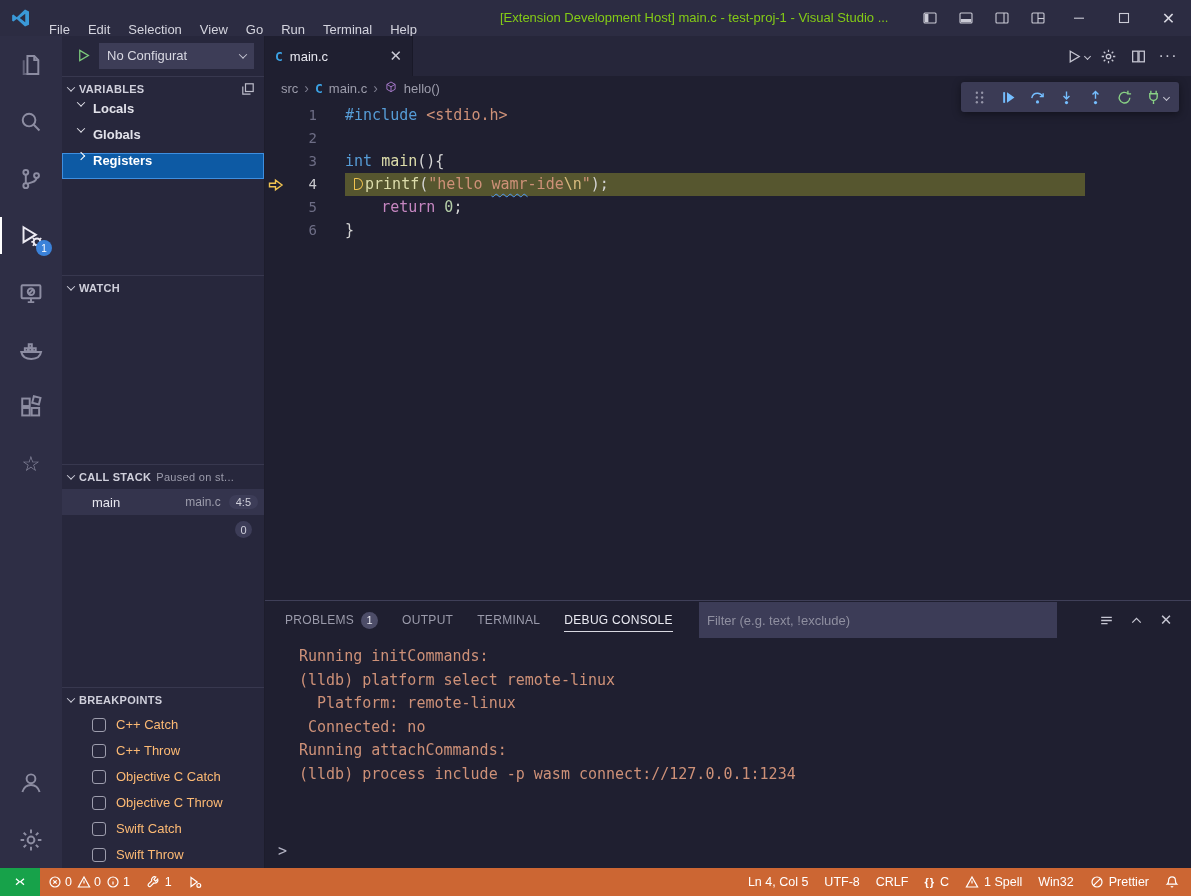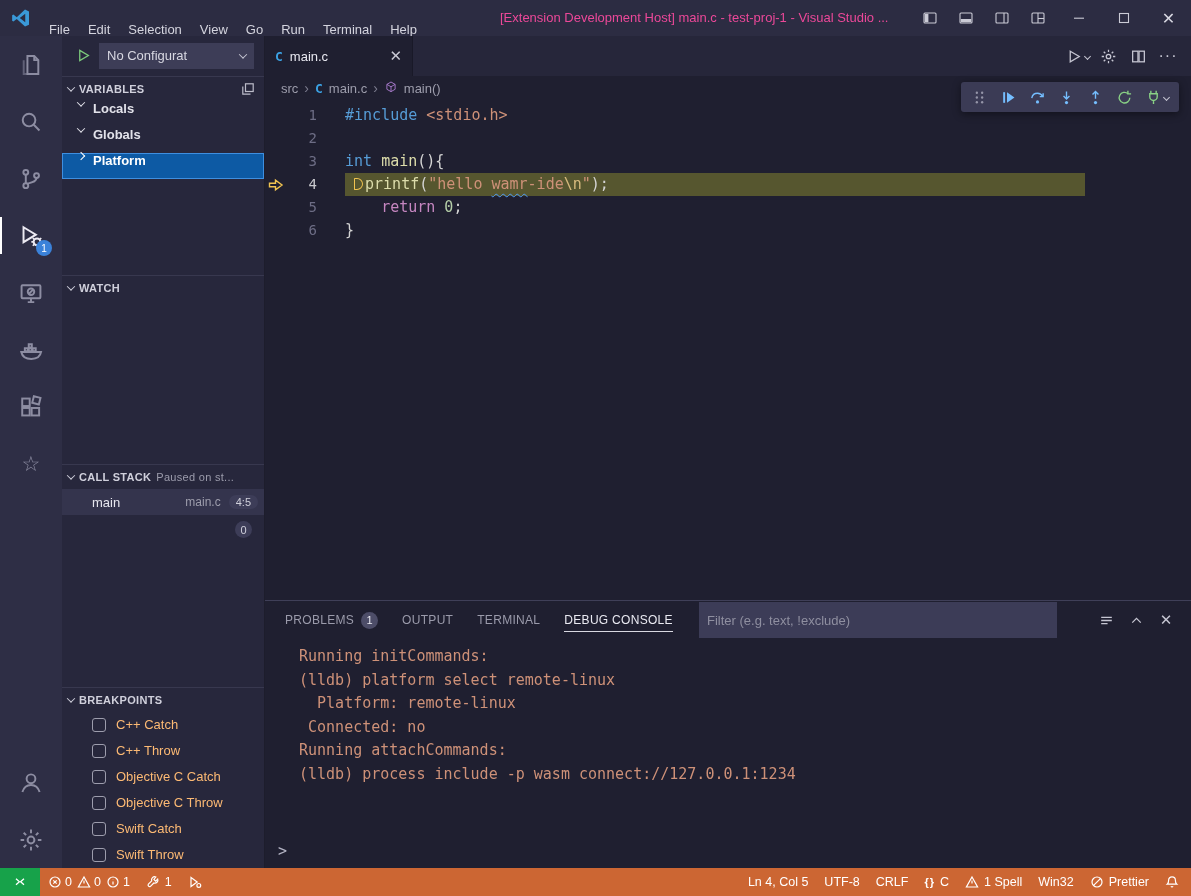--- a/index.html
+++ b/index.html
@@ -4,21 +4,21 @@
 <style>
   * { margin:0; padding:0; box-sizing:border-box; }
   html,body { width:1191px; height:896px; overflow:hidden; background:#1f1f30; }
   #app { position:relative; width:1191px; height:896px; font-family:"Liberation Sans",sans-serif; color:#cccccc; font-size:13px; user-select:none; }
 
   
   #titlebar { position:absolute; top:0; left:0; right:0; height:36px; background:#2c2c42; display:flex; align-items:center; padding-left:10px; }
   .logo { width:22px; height:22px; margin-right:8px; display:flex; align-items:center; justify-content:center; }
   #menubar { display:flex; height:100%; }
   .menu-item { padding:12px 9px; line-height:36px; color:#d4d4de; font-size:13px; cursor:default; }
-  .win-title { position:absolute; left:500px; top:0; line-height:36px; color:#ec4899; font-size:13px; white-space:nowrap; }
+  .win-title { position:absolute; left:500px; top:0; line-height:36px; color:#84cc16; font-size:13px; white-space:nowrap; }
   .win-controls { margin-left:auto; display:flex; height:100%; align-items:stretch; }
   .layout-btn, .win-btn { width:36px; display:flex; align-items:center; justify-content:center; color:#cbcbd6; }
   .win-btn { width:45px; }
   .win-controls svg { stroke:currentColor; fill:none; stroke-width:1.1; }
   .close-x { font-size:16px; color:#d8d8e2; }
 
   
   #main { position:absolute; top:36px; bottom:28px; left:0; right:0; display:flex; }
 
   
@@ -276,21 +276,21 @@
             <div class="tree-row">
               <span class="chev down"></span>
               <span class="tree-label">Locals</span>
             </div>
             <div class="tree-row">
               <span class="chev down"></span>
               <span class="tree-label">Globals</span>
             </div>
             <div class="tree-row selected">
               <span class="chev right"></span>
-              <span class="tree-label">Platform</span>
+              <span class="tree-label">Registers</span>
             </div>
           </div>
       </div>
 
       <div class="section sec-watch">
         <div class="sec-head">
           <span class="chev down"></span>
           <span>WATCH</span>
         </div>
       </div>
@@ -378,21 +378,21 @@
       <div id="breadcrumbs">
         <span>src</span>
         <span class="bc-sep">›</span>
         <span class="c-ico">C</span>
         <span>main.c</span>
         <span class="bc-sep">›</span>
         <span class="cube-ico"><svg viewBox="0 0 16 16">
               <path d="M8 2.3l4.7 2.7v5.6L8 13.3 3.3 10.6V5z"></path>
               <path d="M3.3 5L8 7.7 12.7 5M8 7.7v5.6"></path>
             </svg></span>
-        <span>main()</span>
+        <span>hello()</span>
       </div>
 
       <div id="editor">
         <div>
             <div class="cline">
               <div class="glyph"></div>
               <div class="num">1</div>
               <div class="codetxt"><span class="tk-kw">#include</span><span class="tk-pl"> </span><span class="tk-str">&lt;stdio.h&gt;</span></div>
             </div>
             <div class="cline">

